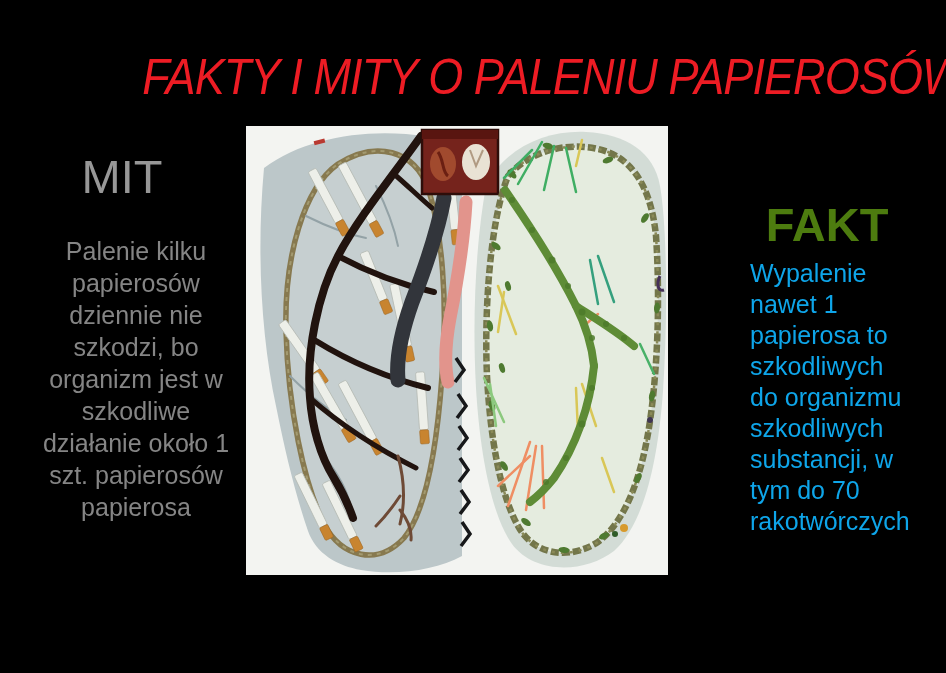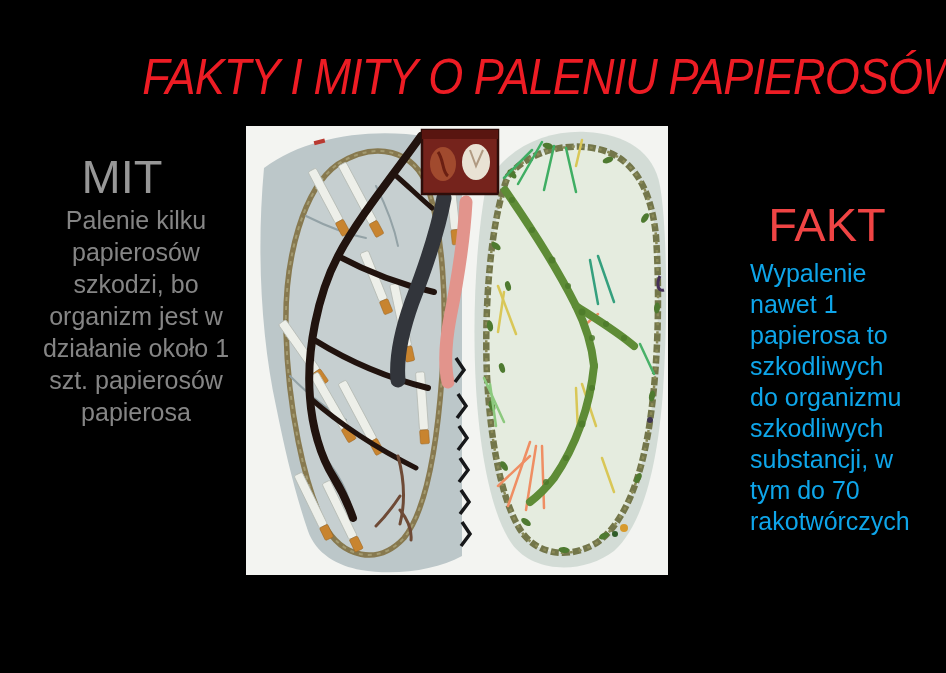--- a/index.html
+++ b/index.html
@@ -4,23 +4,23 @@
 <style>
   html,body{margin:0;padding:0;background:#000;}
   .slide{position:relative;width:946px;height:583px;background:#000;overflow:hidden;
          font-family:"Liberation Sans", sans-serif;}
   .title{position:absolute;left:100px;top:48px;width:846px;margin:0;text-align:center;
          font-size:50px;font-weight:400;font-style:italic;color:#ed1c24;
          letter-spacing:-1px;transform:scaleX(0.9);transform-origin:center;white-space:nowrap;}
   .myth{position:absolute;left:12px;top:150px;width:248px;text-align:center;}
   .myth-heading{margin:0;font-size:47px;line-height:54px;font-weight:400;color:#979797;
                 width:220px;text-align:center;}
-  .myth-body{font-size:25px;line-height:32px;color:#858585;}
+  .myth-body{margin-top:31px;font-size:25px;line-height:32px;color:#858585;}
   .fact-heading{position:absolute;left:752px;top:198px;width:150px;margin:0;text-align:center;
-                font-size:47px;line-height:54px;font-weight:400;color:#ef4444;}
+                font-size:47px;line-height:54px;font-weight:700;color:#4d7c0f;}
   .fact-body{position:absolute;left:750px;top:258px;width:178px;font-size:25px;
              line-height:31px;color:#0ea5e9;text-align:left;}
   .artwork{position:absolute;left:246px;top:126px;width:422px;height:449px;margin:0;}
   .artwork svg{display:block;width:100%;height:100%;}
   .cig-body{fill:#edefe9;stroke:#b5bab4;stroke-width:0.8;}
   .cig-filter{fill:#c8842f;stroke:#9c6420;stroke-width:0.5;}
   .leaf{fill:#4e7a30;}
   .fuzz{fill:#4c7a2a;opacity:0.85;}
   .twig-gray{stroke:#93a2a6;stroke-width:2;fill:none;stroke-linecap:round;}
   .twig-brown{stroke:#6e4a36;stroke-width:3;fill:none;stroke-linecap:round;}
@@ -31,22 +31,24 @@
 
 <div class="slide">
 
   <h1 class="title">FAKTY I MITY O PALENIU PAPIEROSÓW</h1>
 
   <section class="myth">
     <h2 class="myth-heading">MIT</h2>
     <div class="myth-body">
       <div>Palenie kilku</div>
       <div>papierosów</div>
+      <div>dziennie nie</div>
       <div>szkodzi, bo</div>
       <div>organizm jest w</div>
+      <div>szkodliwe</div>
       <div>działanie około 1</div>
       <div>szt. papierosów</div>
       <div>papierosa</div>
     </div>
   </section>
 
   <h2 class="fact-heading">FAKT</h2>
   <div class="fact-body">
     <div>Wypalenie</div>
     <div>nawet 1</div>

